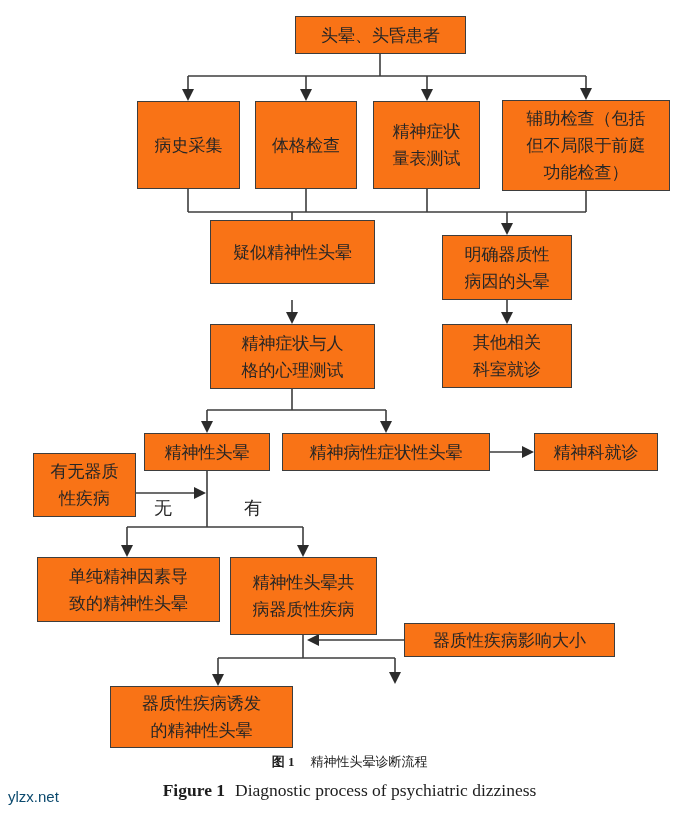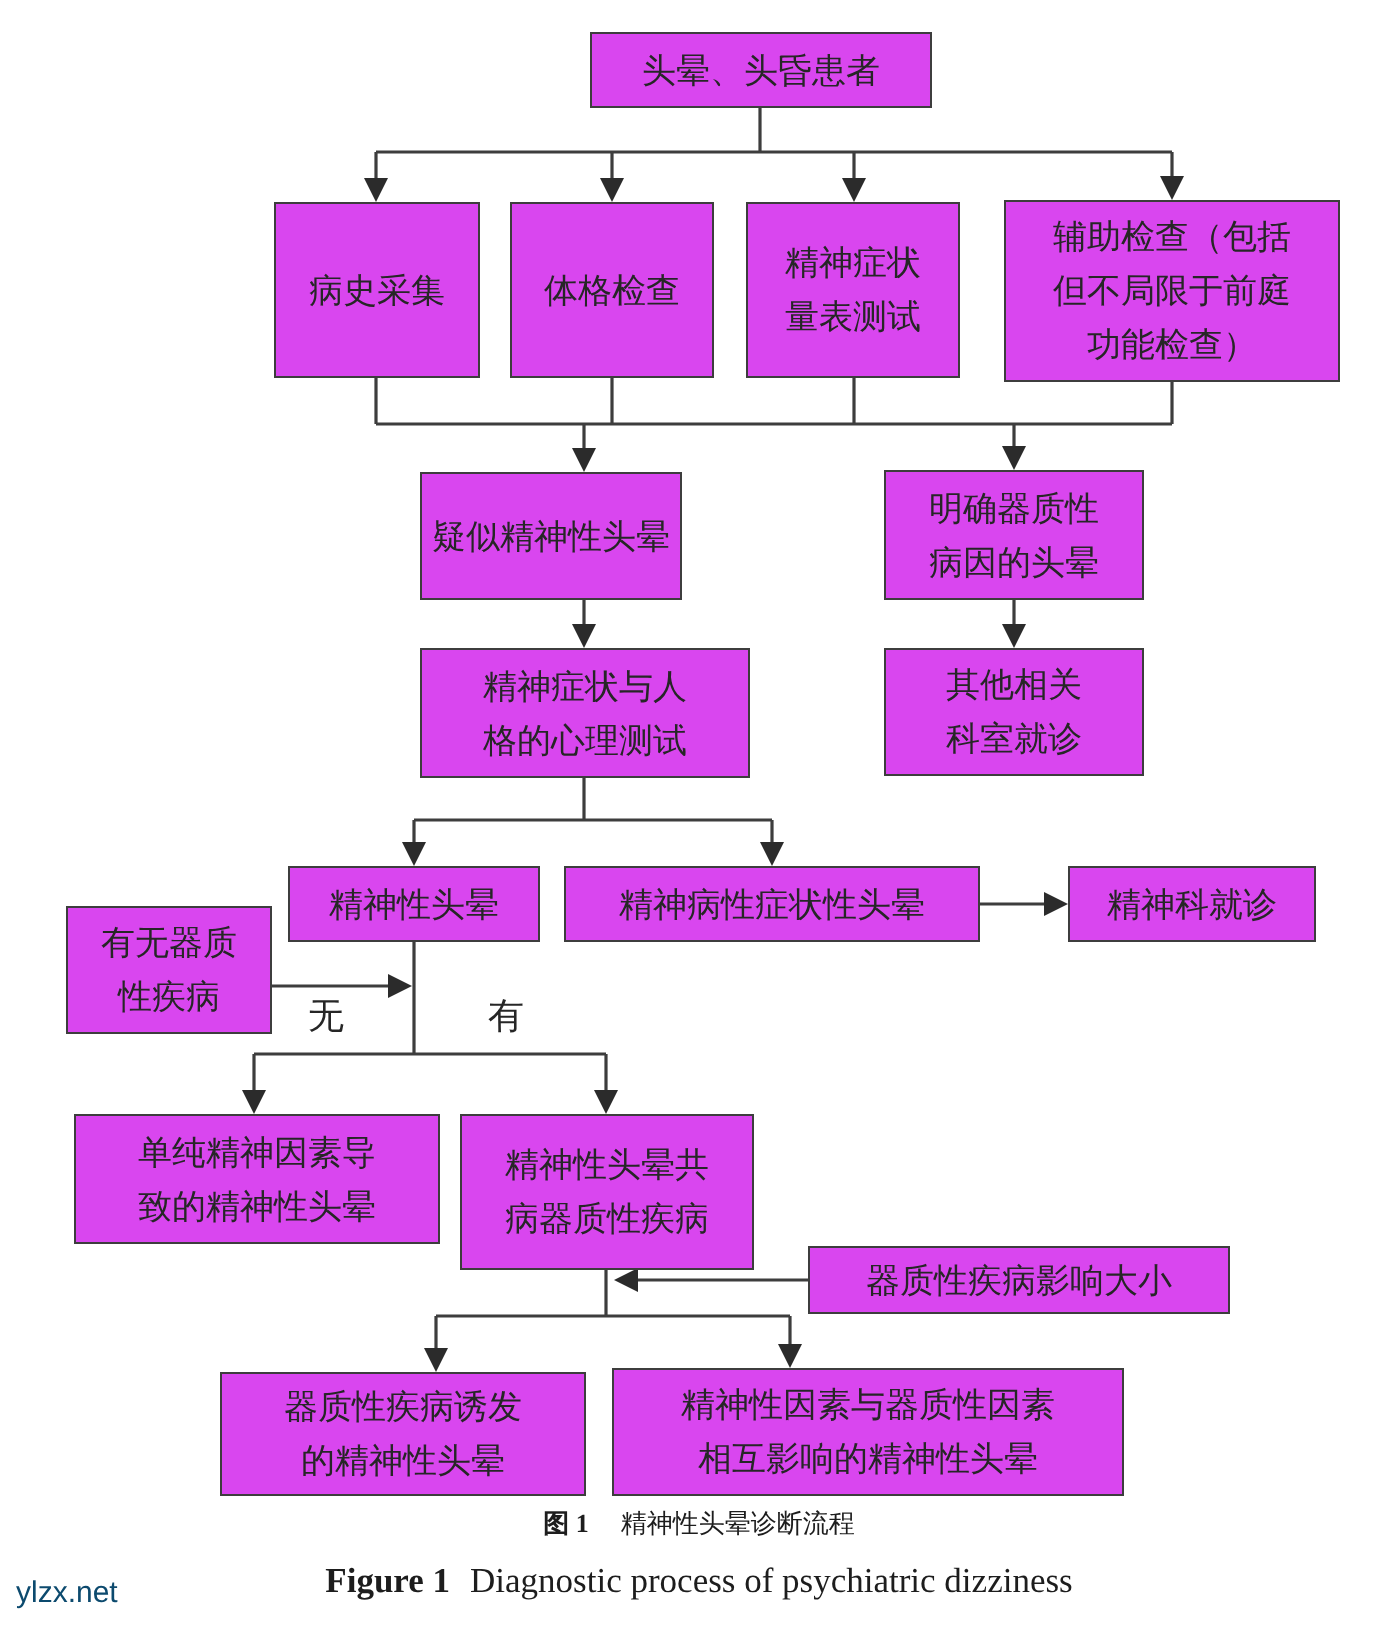--- a/index.html
+++ b/index.html
@@ -3,21 +3,21 @@
 <meta charset="utf-8">
 <style>
   html,body { margin:0; padding:0; background:#ffffff; }
   .page {
     position:relative; width:699px; height:825px; background:#ffffff;
     font-family:"Liberation Serif","DejaVu Serif",serif; overflow:hidden;
   }
   .connectors { position:absolute; left:0; top:0; width:699px; height:825px; }
   .node {
     position:absolute; box-sizing:border-box;
-    border:1.6px solid #3d3d3d; background:#d946ef;
+    border:1.6px solid #3d3d3d; background:#f97316;
     display:flex; align-items:center; justify-content:center;
     text-align:center; color:#262626; font-size:17px; line-height:27px;
     white-space:pre-line; padding:0 2px;
   }
   .branch-label {
     position:absolute; transform:translate(-50%,-50%);
     font-size:18px; color:#262626; background:#ffffff; padding:0 3px;
   }
   .caption { position:absolute; left:0; width:699px; text-align:center; color:#1d1d1d; }
   .caption-zh { top:753px; font-size:13px; }
@@ -97,21 +97,21 @@
   <div class="node" style="left:295px;top:16px;width:171px;height:38px">头晕、头昏患者</div>
 
   <div class="node" style="left:137px;top:101px;width:103px;height:88px">病史采集</div>
   <div class="node" style="left:255px;top:101px;width:102px;height:88px">体格检查</div>
   <div class="node" style="left:373px;top:101px;width:107px;height:88px">精神症状
 量表测试</div>
   <div class="node" style="left:502px;top:100px;width:168px;height:91px">辅助检查（包括
 但不局限于前庭
 功能检查）</div>
 
-  <div class="node" style="left:210px;top:236px;width:131px;height:64px">疑似精神性头晕</div>
+  <div class="node" style="left:210px;top:220px;width:165px;height:64px">疑似精神性头晕</div>
   <div class="node" style="left:442px;top:235px;width:130px;height:65px">明确器质性
 病因的头晕</div>
 
   <div class="node" style="left:210px;top:324px;width:165px;height:65px">精神症状与人
 格的心理测试</div>
   <div class="node" style="left:442px;top:324px;width:130px;height:64px">其他相关
 科室就诊</div>
 
   <div class="node" style="left:144px;top:433px;width:126px;height:38px">精神性头晕</div>
   <div class="node" style="left:282px;top:433px;width:208px;height:38px">精神病性症状性头晕</div>
@@ -125,22 +125,20 @@
 
   <div class="node" style="left:37px;top:557px;width:183px;height:65px">单纯精神因素导
 致的精神性头晕</div>
   <div class="node" style="left:230px;top:557px;width:147px;height:78px">精神性头晕共
 病器质性疾病</div>
 
   <div class="node" style="left:404px;top:623px;width:211px;height:34px">器质性疾病影响大小</div>
 
   <div class="node" style="left:110px;top:686px;width:183px;height:62px">器质性疾病诱发
 的精神性头晕</div>
-  <div class="node" style="left:306px;top:684px;width:256px;height:64px">精神性因素与器质性因素
-相互影响的精神性头晕</div>
 
   <div class="caption caption-zh">
     <span class="cap-label">图 1</span><span>精神性头晕诊断流程</span>
   </div>
   <div class="caption caption-en">
     <span class="cap-label">Figure 1</span><span>Diagnostic process of psychiatric dizziness</span>
   </div>
 
   <div class="watermark">ylzx.net</div>
 

